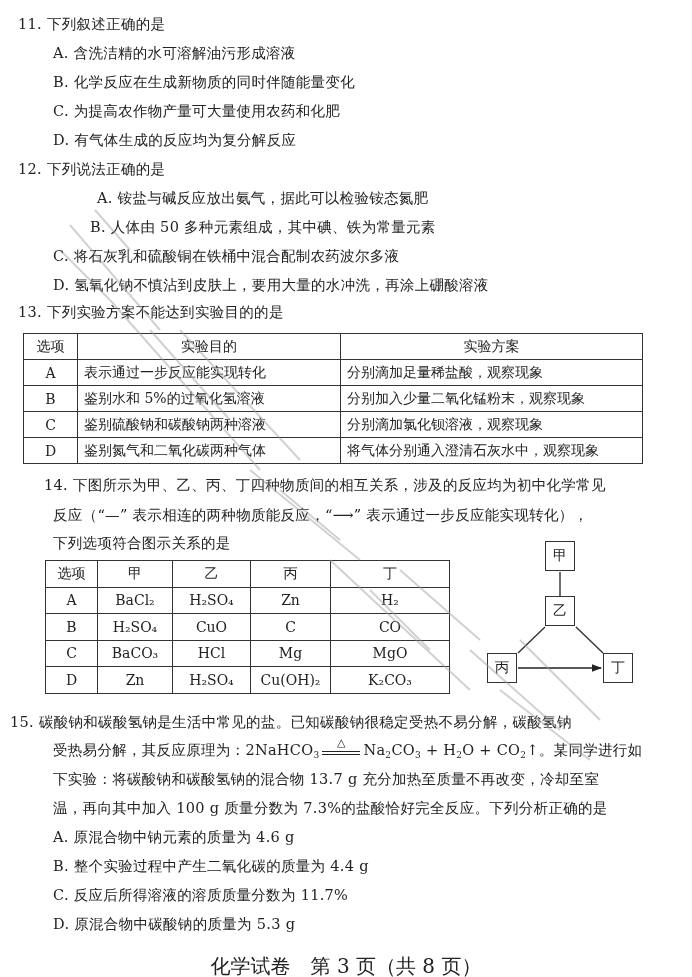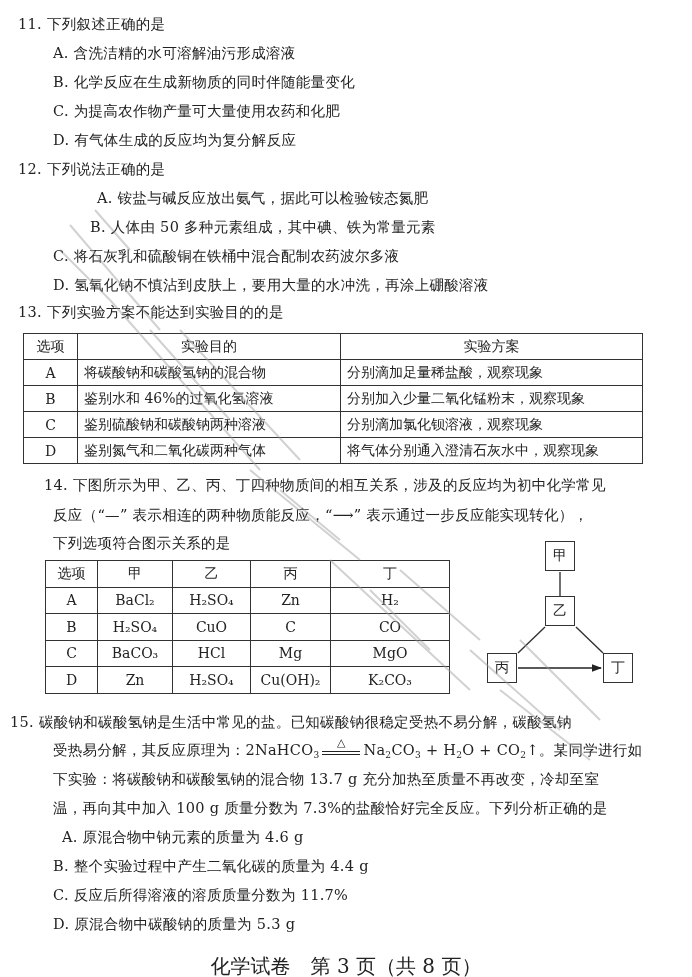--- a/index.html
+++ b/index.html
@@ -56,26 +56,26 @@
       <col>
     </colgroup>
   <tbody>
       <tr>
     <th>选项</th>
     <th>实验目的</th>
     <th>实验方案</th>
   </tr>
   <tr>
     <td class="c">A</td>
-    <td>将碳酸钠和碳酸氢钠的混合物</td>
+    <td>表示通过一步反应能实现转化</td>
     <td>分别滴加足量稀盐酸，观察现象</td>
   </tr>
   <tr>
     <td class="c">B</td>
-    <td>鉴别水和 46%的过氧化氢溶液</td>
+    <td>鉴别水和 5%的过氧化氢溶液</td>
     <td>分别加入少量二氧化锰粉末，观察现象</td>
   </tr>
   <tr>
     <td class="c">C</td>
     <td>鉴别硫酸钠和碳酸钠两种溶液</td>
     <td>分别滴加氯化钡溶液，观察现象</td>
   </tr>
   <tr>
     <td class="c">D</td>
     <td>鉴别氮气和二氧化碳两种气体</td>
@@ -157,21 +157,21 @@
 </div>
 
 <div class="line" style="left:10px;top:712px;">
   <span>15.</span>
   <span>碳酸钠和碳酸氢钠是生活中常见的盐。已知碳酸钠很稳定受热不易分解，碳酸氢钠</span>
 </div>
 <div class="line" style="left:53px;top:740px;"><span>受热易分解，其反应原理为：2NaHCO</span><sub>3</sub><span class="eq-arrow"><span class="tri">△</span><span class="l1"></span><span class="l2"></span></span><span>Na</span><sub>2</sub><span>CO</span><sub>3</sub><span> + H</span><sub>2</sub><span>O + CO</span><sub>2</sub><span>↑。某同学进行如</span></div>
 <div class="line" style="left:53px;top:769px;">下实验：将碳酸钠和碳酸氢钠的混合物 13.7 g 充分加热至质量不再改变，冷却至室</div>
 <div class="line" style="left:53px;top:798px;">温，再向其中加入 100 g 质量分数为 7.3%的盐酸恰好完全反应。下列分析正确的是</div>
 
-<div class="line" style="left:62px;top:827px;"><span>A.</span> <span>原混合物中钠元素的质量为 4.6 g</span></div>
+<div class="line" style="left:53px;top:827px;"><span>A.</span> <span>原混合物中钠元素的质量为 4.6 g</span></div>
 <div class="line" style="left:53px;top:856px;"><span>B.</span> <span>整个实验过程中产生二氧化碳的质量为 4.4 g</span></div>
 <div class="line" style="left:53px;top:885px;"><span>C.</span> <span>反应后所得溶液的溶质质量分数为 11.7%</span></div>
 <div class="line" style="left:53px;top:914px;"><span>D.</span> <span>原混合物中碳酸钠的质量为 5.3 g</span></div>
 
 <div class="footer">化学试卷　第 3 页（共 8 页）</div>
 
 <svg class="watermark" width="692" height="977">
   <g stroke="#9a9a9a" stroke-width="2" fill="none" opacity="0.45">
     <path d="M70 225 L160 330 M95 210 L130 250 M60 250 L110 300"></path>
     <path d="M110 300 L260 470 M150 330 L230 420 M180 330 L300 460"></path>

